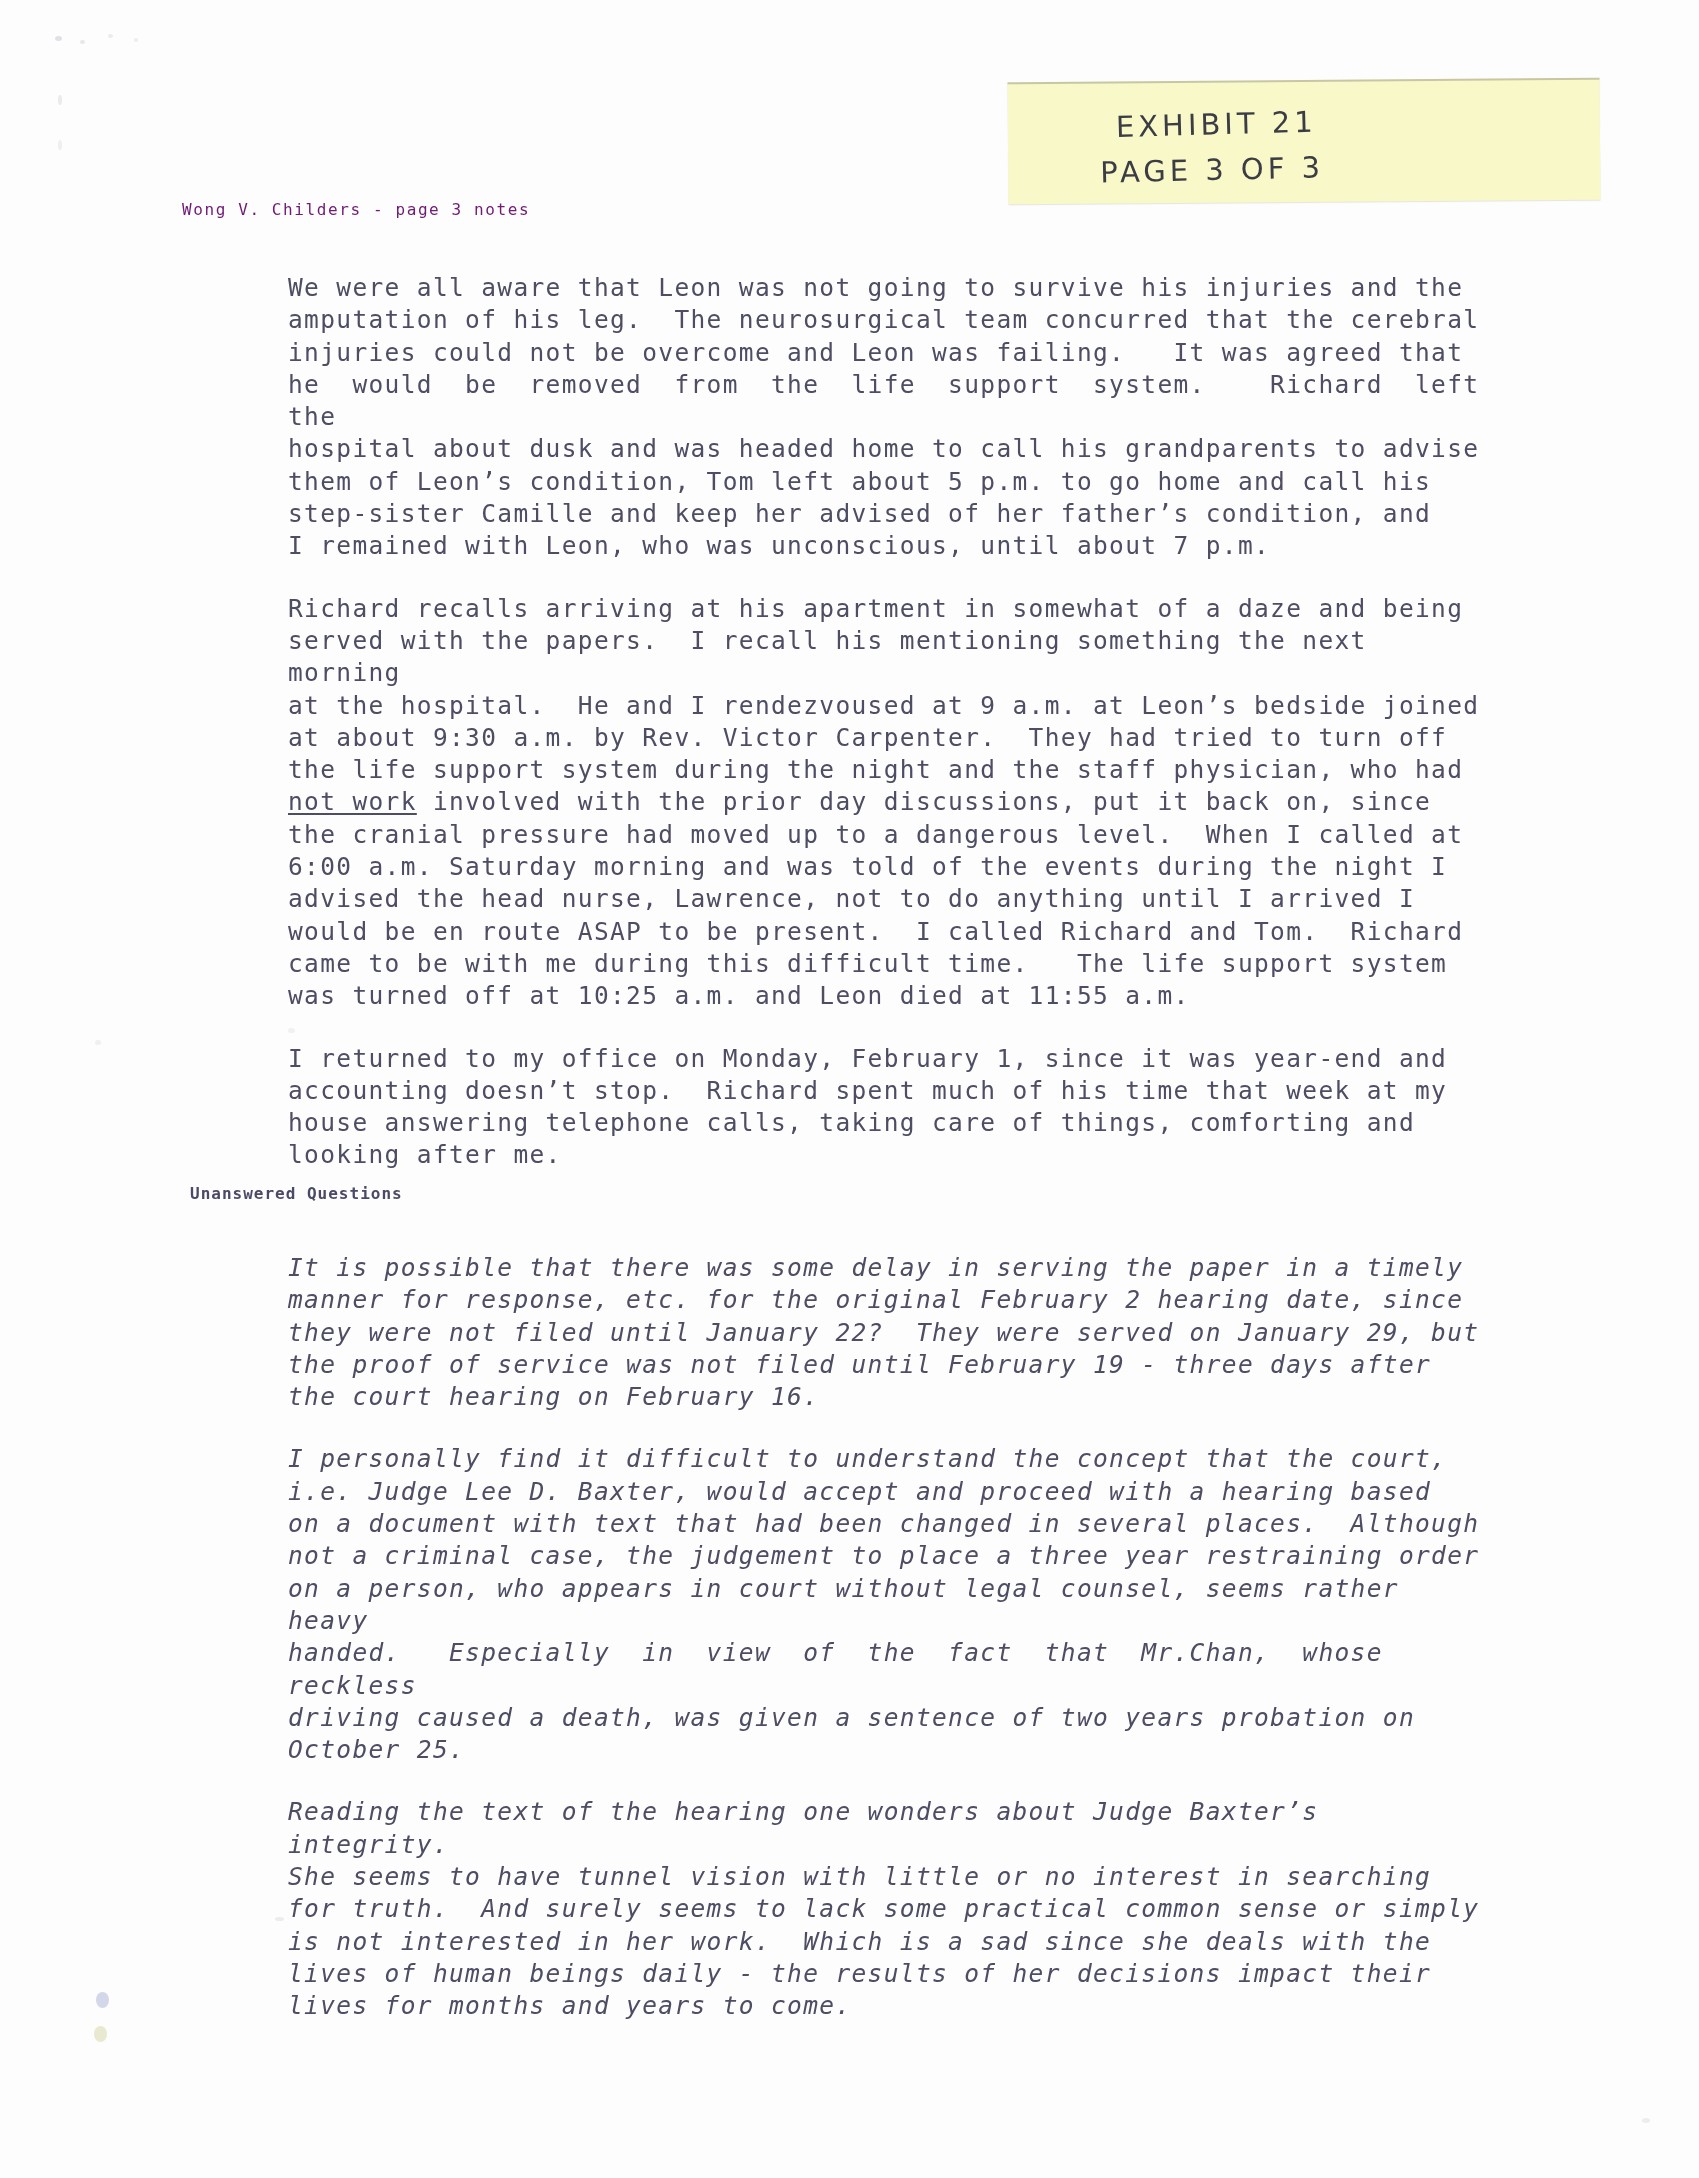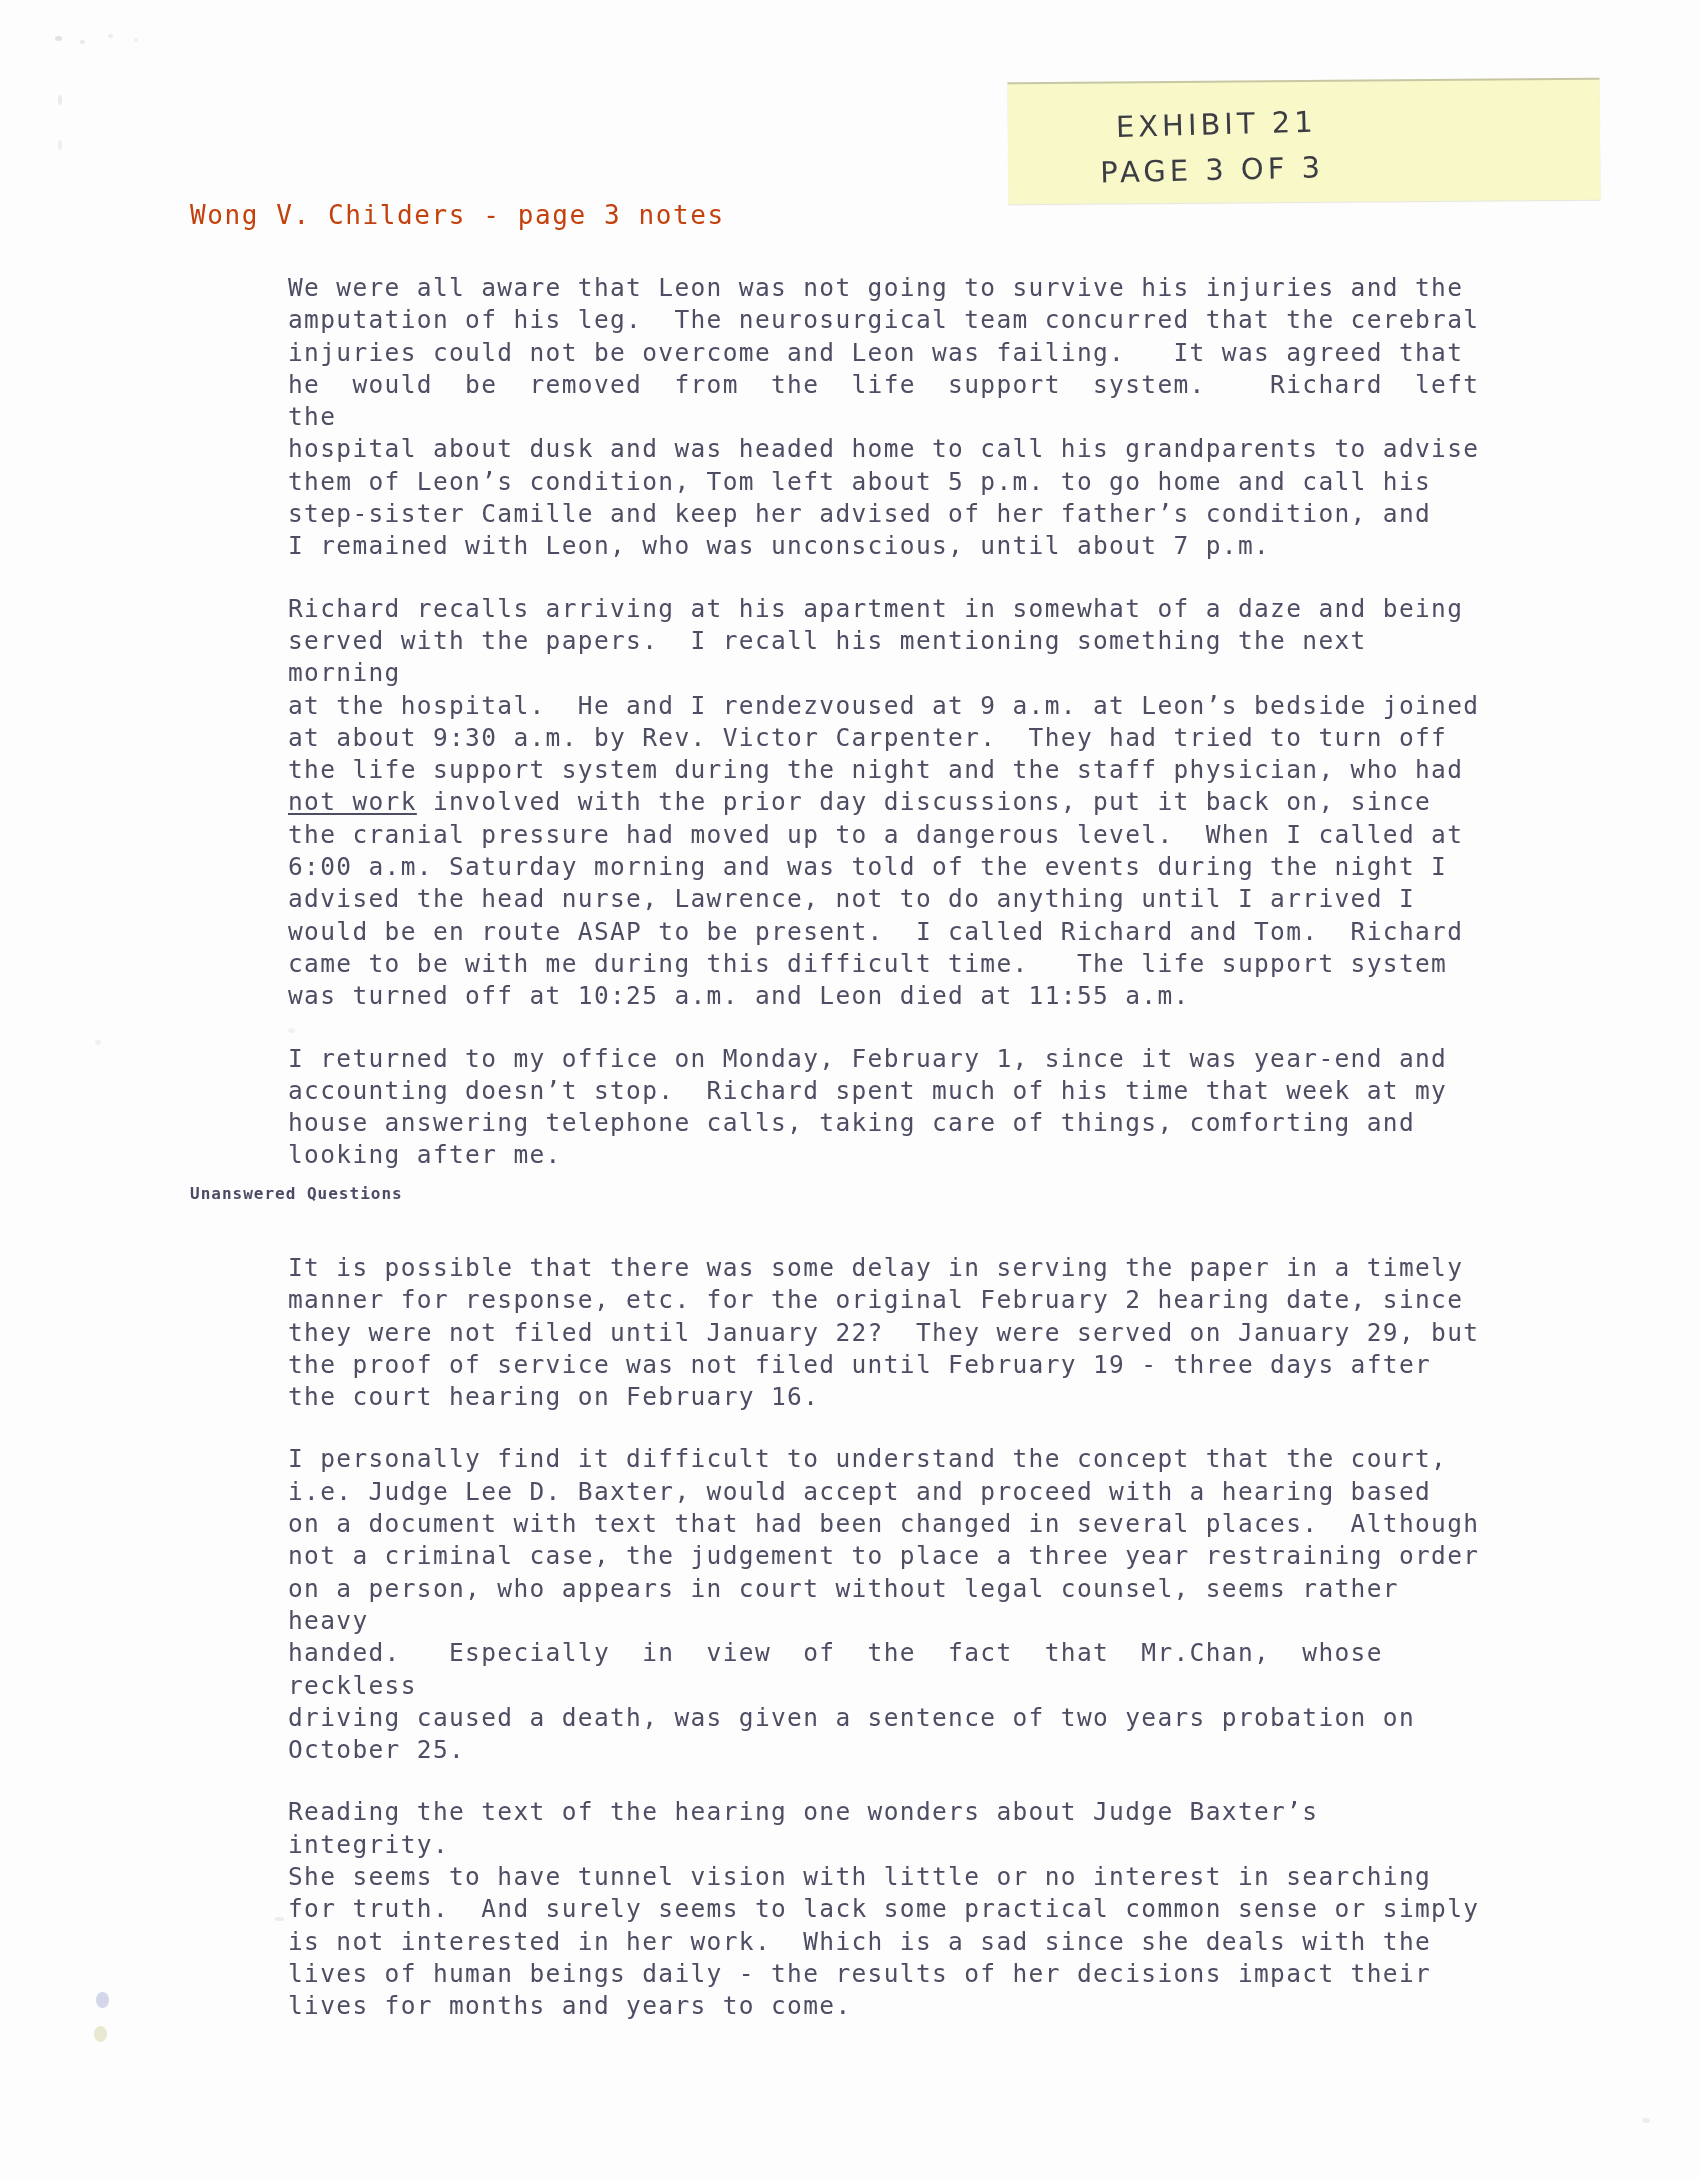--- a/index.html
+++ b/index.html
@@ -63,25 +63,25 @@
     font-size: 29px;
     letter-spacing: 4px;
     line-height: 46px;
   }
   .sticky-line-1 { transform: rotate(-1.1deg) translateX(8px); }
   .sticky-line-2 { transform: rotate(-0.9deg) translateX(-8px); }
 
   
   .doc-title {
     position: absolute;
-    left: 190px;
+    left: 182px;
     top: 200px;
-    font-size: 26px;
+    font-size: 16px;
     letter-spacing: 1.6px;
-    color: #c2410c;
+    color: #701a75;
   }
   .body-block {
     position: absolute;
     left: 288px;
     top: 272px;
     width: 1198px;
   }
   .para {
     font-size: 24.5px;
     line-height: 32.3px;
@@ -101,20 +101,21 @@
     font-size: 16px;
     letter-spacing: 1.0px;
     font-weight: bold;
     color: #4a4a66;
   }
   .body-block-2 {
     position: absolute;
     left: 288px;
     top: 1252px;
     width: 1198px;
+    font-style: italic;
   }
 </style>
 </head>
 <body>
 
 <div class="page">
 
   <div class="speckle sp1"></div>
   <div class="speckle sp2"></div>
   <div class="speckle sp3"></div>

